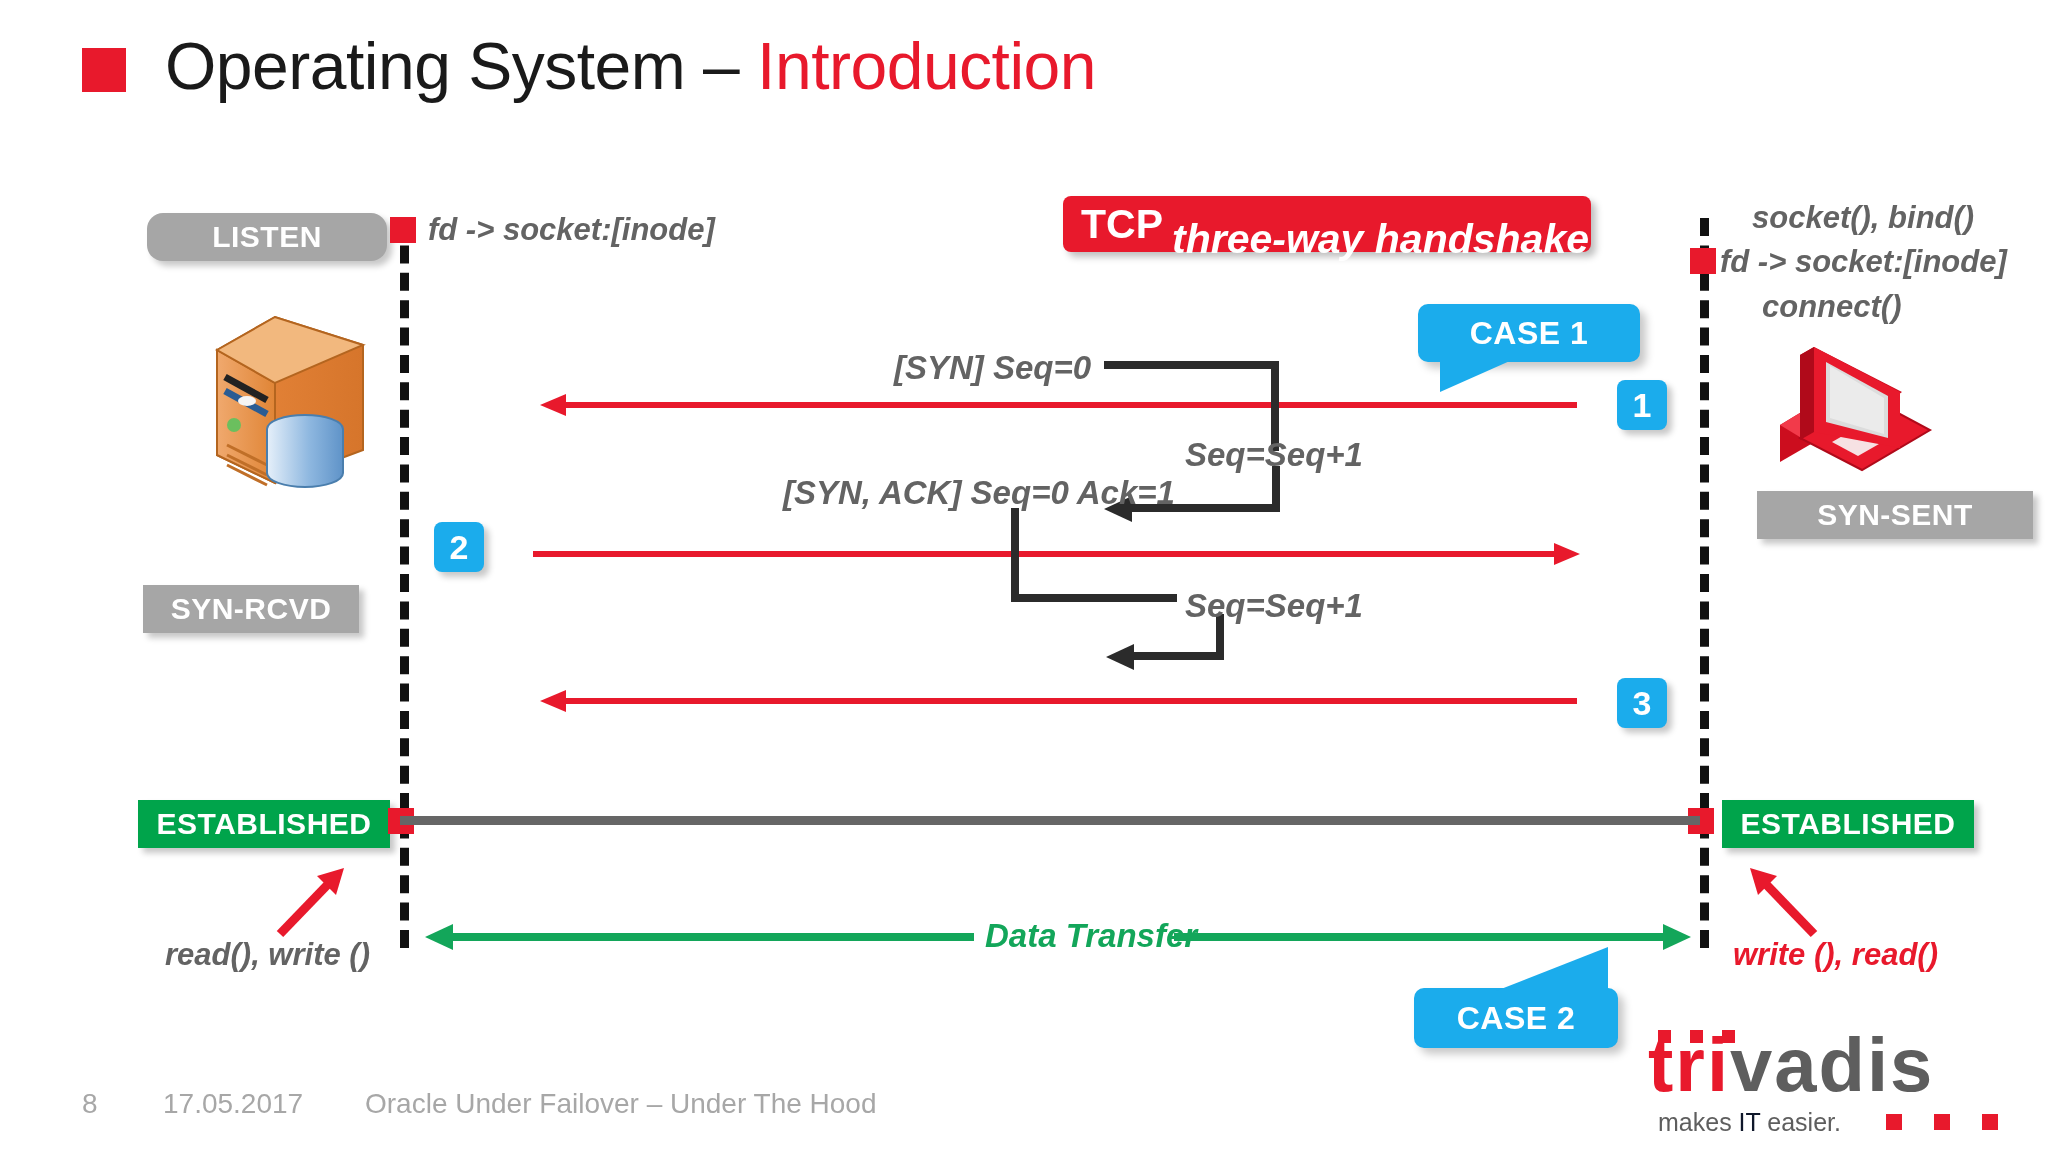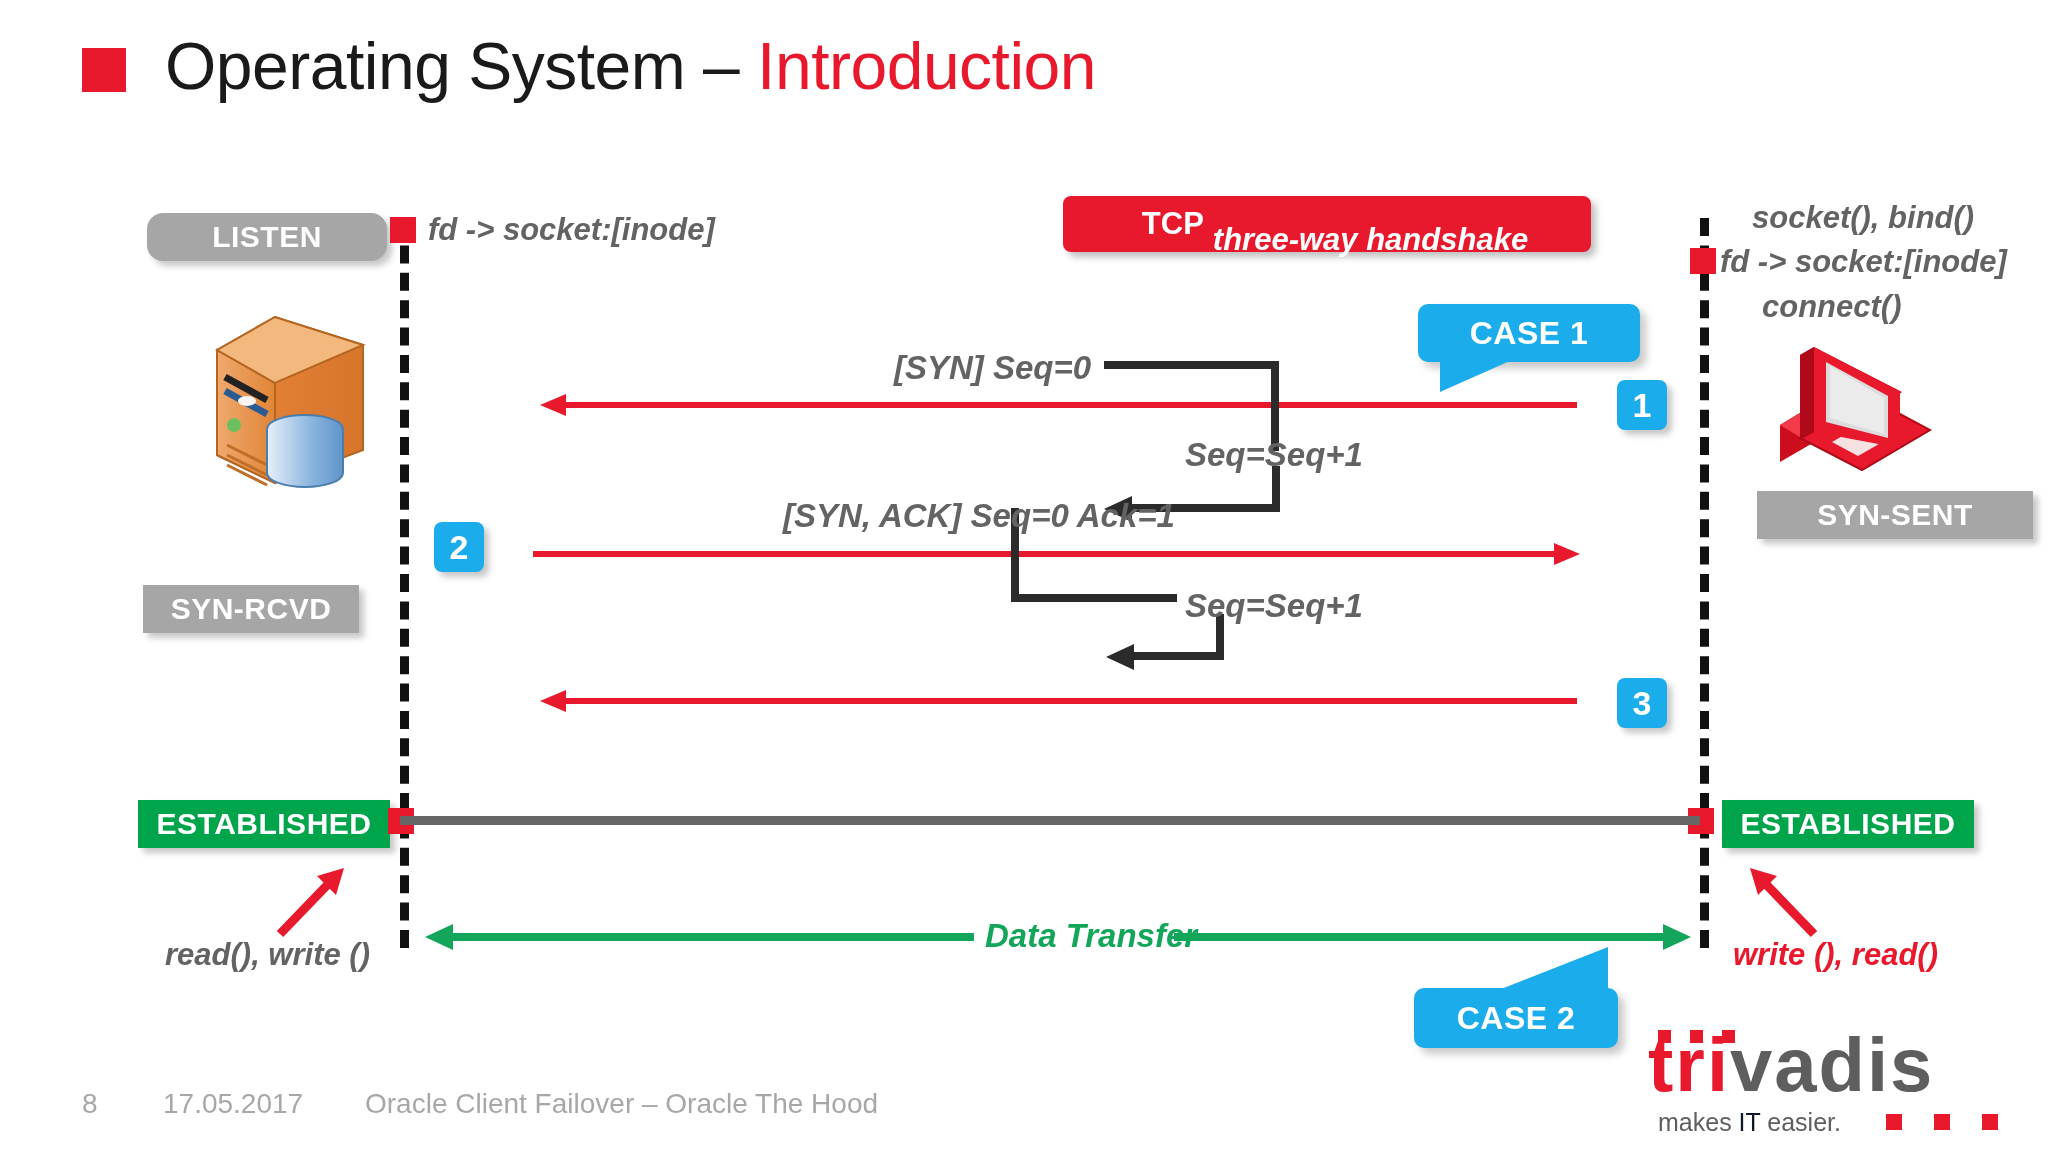--- a/index.html
+++ b/index.html
@@ -82,21 +82,21 @@
     left: 1733px; top: 937px; color: #e8192c;
   }
 
   
   #tcp-banner {
     position: absolute; left: 1063px; top: 196px;
     width: 528px; height: 56px;
     background: #e8192c; border-radius: 8px;
     box-shadow: 5px 5px 7px rgba(0,0,0,0.25);
     display: flex; align-items: center; justify-content: center;
-    color: #ffffff; font-size: 31px; font-weight: bold;
+    color: #ffffff; font-size: 41px; font-weight: bold;
     white-space: nowrap;
     padding-left: 16px;
   }
   #tcp-banner .ital { font-style: italic; margin-left: 9px; margin-top: 31px; }
 
   
   .callout {
     position: absolute;
     background: #1bacec; border-radius: 10px;
     box-shadow: 6px 6px 8px rgba(0,0,0,0.22);
@@ -183,21 +183,21 @@
   }
 
   
   .seq-label {
     position: absolute;
     font-size: 33px; font-weight: bold; font-style: italic;
     color: #636363; white-space: nowrap;
   }
   #seq-syn       { left: 894px; top: 349px; }
   #seq-inc-1     { left: 1185px; top: 436px; }
-  #seq-synack    { left: 783px; top: 497px; }
+  #seq-synack    { left: 783px; top: 474px; }
   #seq-inc-2     { left: 1185px; top: 587px; }
   #seq-ack       { left: 815px; top: 645px; }
 
   
   .conn { position: absolute; background: #2b2b2b; }
   
   #conn1-h { left: 1104px; top: 361px; width: 175px; height: 8px; }
   #conn1-v { left: 1271px; top: 361px; width: 8px; height: 90px; }
   #conn2-h { left: 1130px; top: 504px; width: 150px; height: 8px; }
   #conn2-vtop { left: 1272px; top: 466px; width: 8px; height: 46px; }
@@ -404,21 +404,21 @@
   </div>
   <div id="ptr-right" class="pointer-arrow">
     <svg width="80" height="80" viewBox="0 0 80 80">
       <line x1="72" y1="72" x2="18" y2="16" stroke="#e8192c" stroke-width="9"></line>
       <polygon points="8,6 35,14 16,33" fill="#e8192c"></polygon>
     </svg>
   </div>
 
   <div id="footer-page" class="footer-text">8</div>
   <div id="footer-date" class="footer-text">17.05.2017</div>
-  <div id="footer-title" class="footer-text">Oracle Client Failover – Oracle The Hood</div>
+  <div id="footer-title" class="footer-text">Oracle Under Failover – Under The Hood</div>
 
   <div id="logo">
     <div id="logo-word">
       <span class="logo-dot" id="logo-dot-1"></span>
       <span class="logo-dot" id="logo-dot-2"></span>
       <span class="logo-dot" id="logo-dot-3"></span>
       <span class="red">tri</span><span class="gray">vadis</span>
     </div>
     <div id="logo-tag"><span>makes </span><span class="red">IT</span><span> easier.</span></div>
     <span class="logo-sq" id="logo-sq-1"></span>

